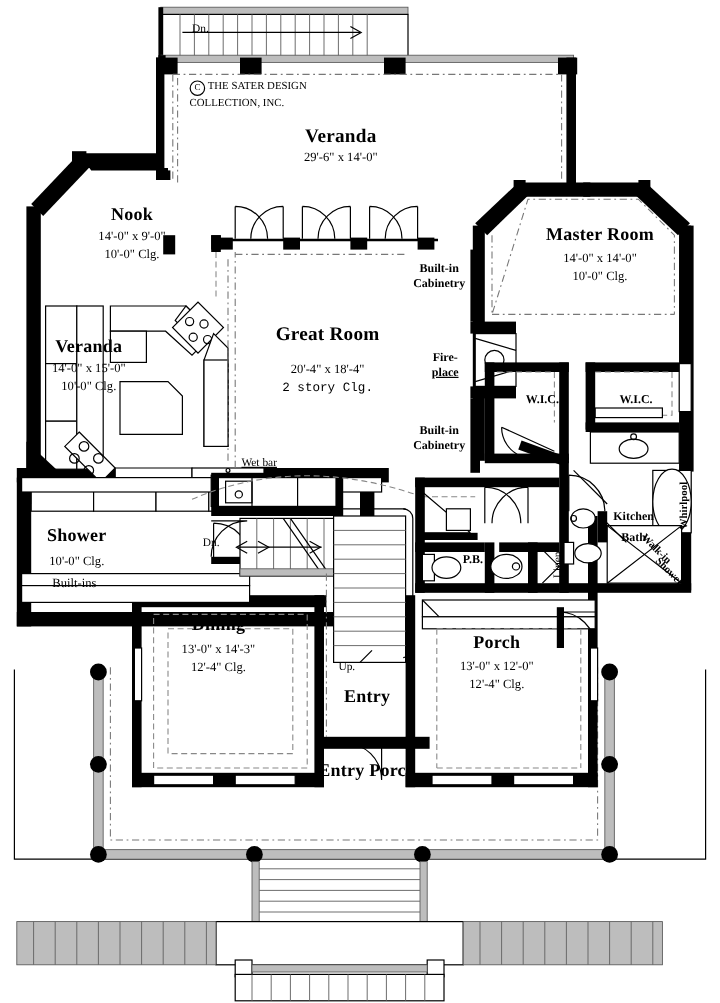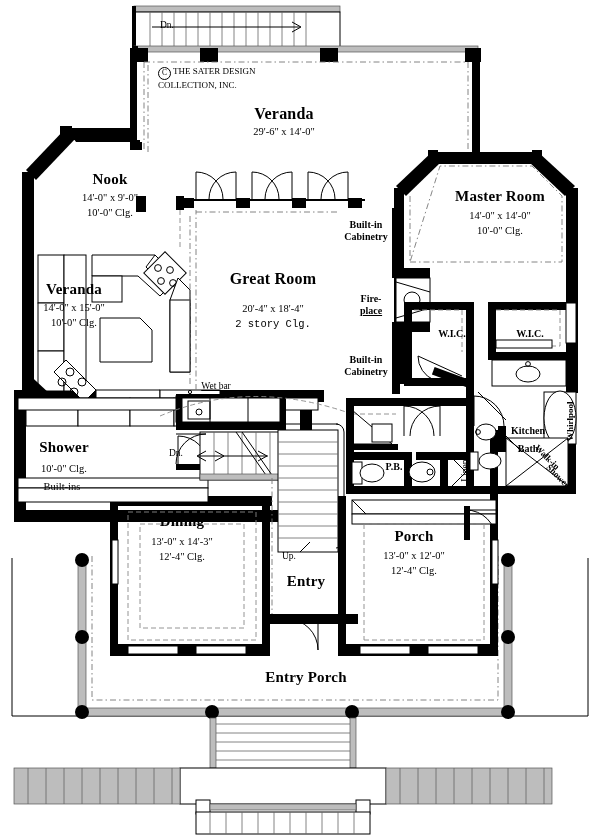--- a/index.html
+++ b/index.html
@@ -498,21 +498,21 @@
 
 <div class="lbl rname" style="left:182px;top:513px;">Dining</div>
 <div class="lbl rdim" style="left:182px;top:536px;">13'-0" x 14'-3"</div>
 <div class="lbl rdim" style="left:182px;top:551px;">12'-4" Clg.</div>
 
 <div class="lbl rname" style="left:414px;top:528px;">Porch</div>
 <div class="lbl rdim" style="left:414px;top:550px;">13'-0" x 12'-0"</div>
 <div class="lbl rdim" style="left:414px;top:565px;">12'-4" Clg.</div>
 
 <div class="lbl rname" style="left:306px;top:573px;">Entry</div>
-<div class="lbl rname" style="left:306px;top:669px;">Entry Porch</div>
+<div class="lbl rname" style="left:306px;top:635px;">Entry Porch</div>
 
 <div class="lbl bold-s" style="left:366px;top:219px;">Built-in</div>
 <div class="lbl bold-s" style="left:366px;top:231px;">Cabinetry</div>
 <div class="lbl bold-s" style="left:366px;top:354px;">Built-in</div>
 <div class="lbl bold-s" style="left:366px;top:366px;">Cabinetry</div>
 
 <div class="lbl bold-s" style="left:371px;top:293px;">Fire-</div>
 <div class="lbl bold-s" style="left:371px;top:305px;text-decoration:underline;">place</div>
 
 <div class="lbl bold-s" style="left:452px;top:328px;">W.I.C.</div>

